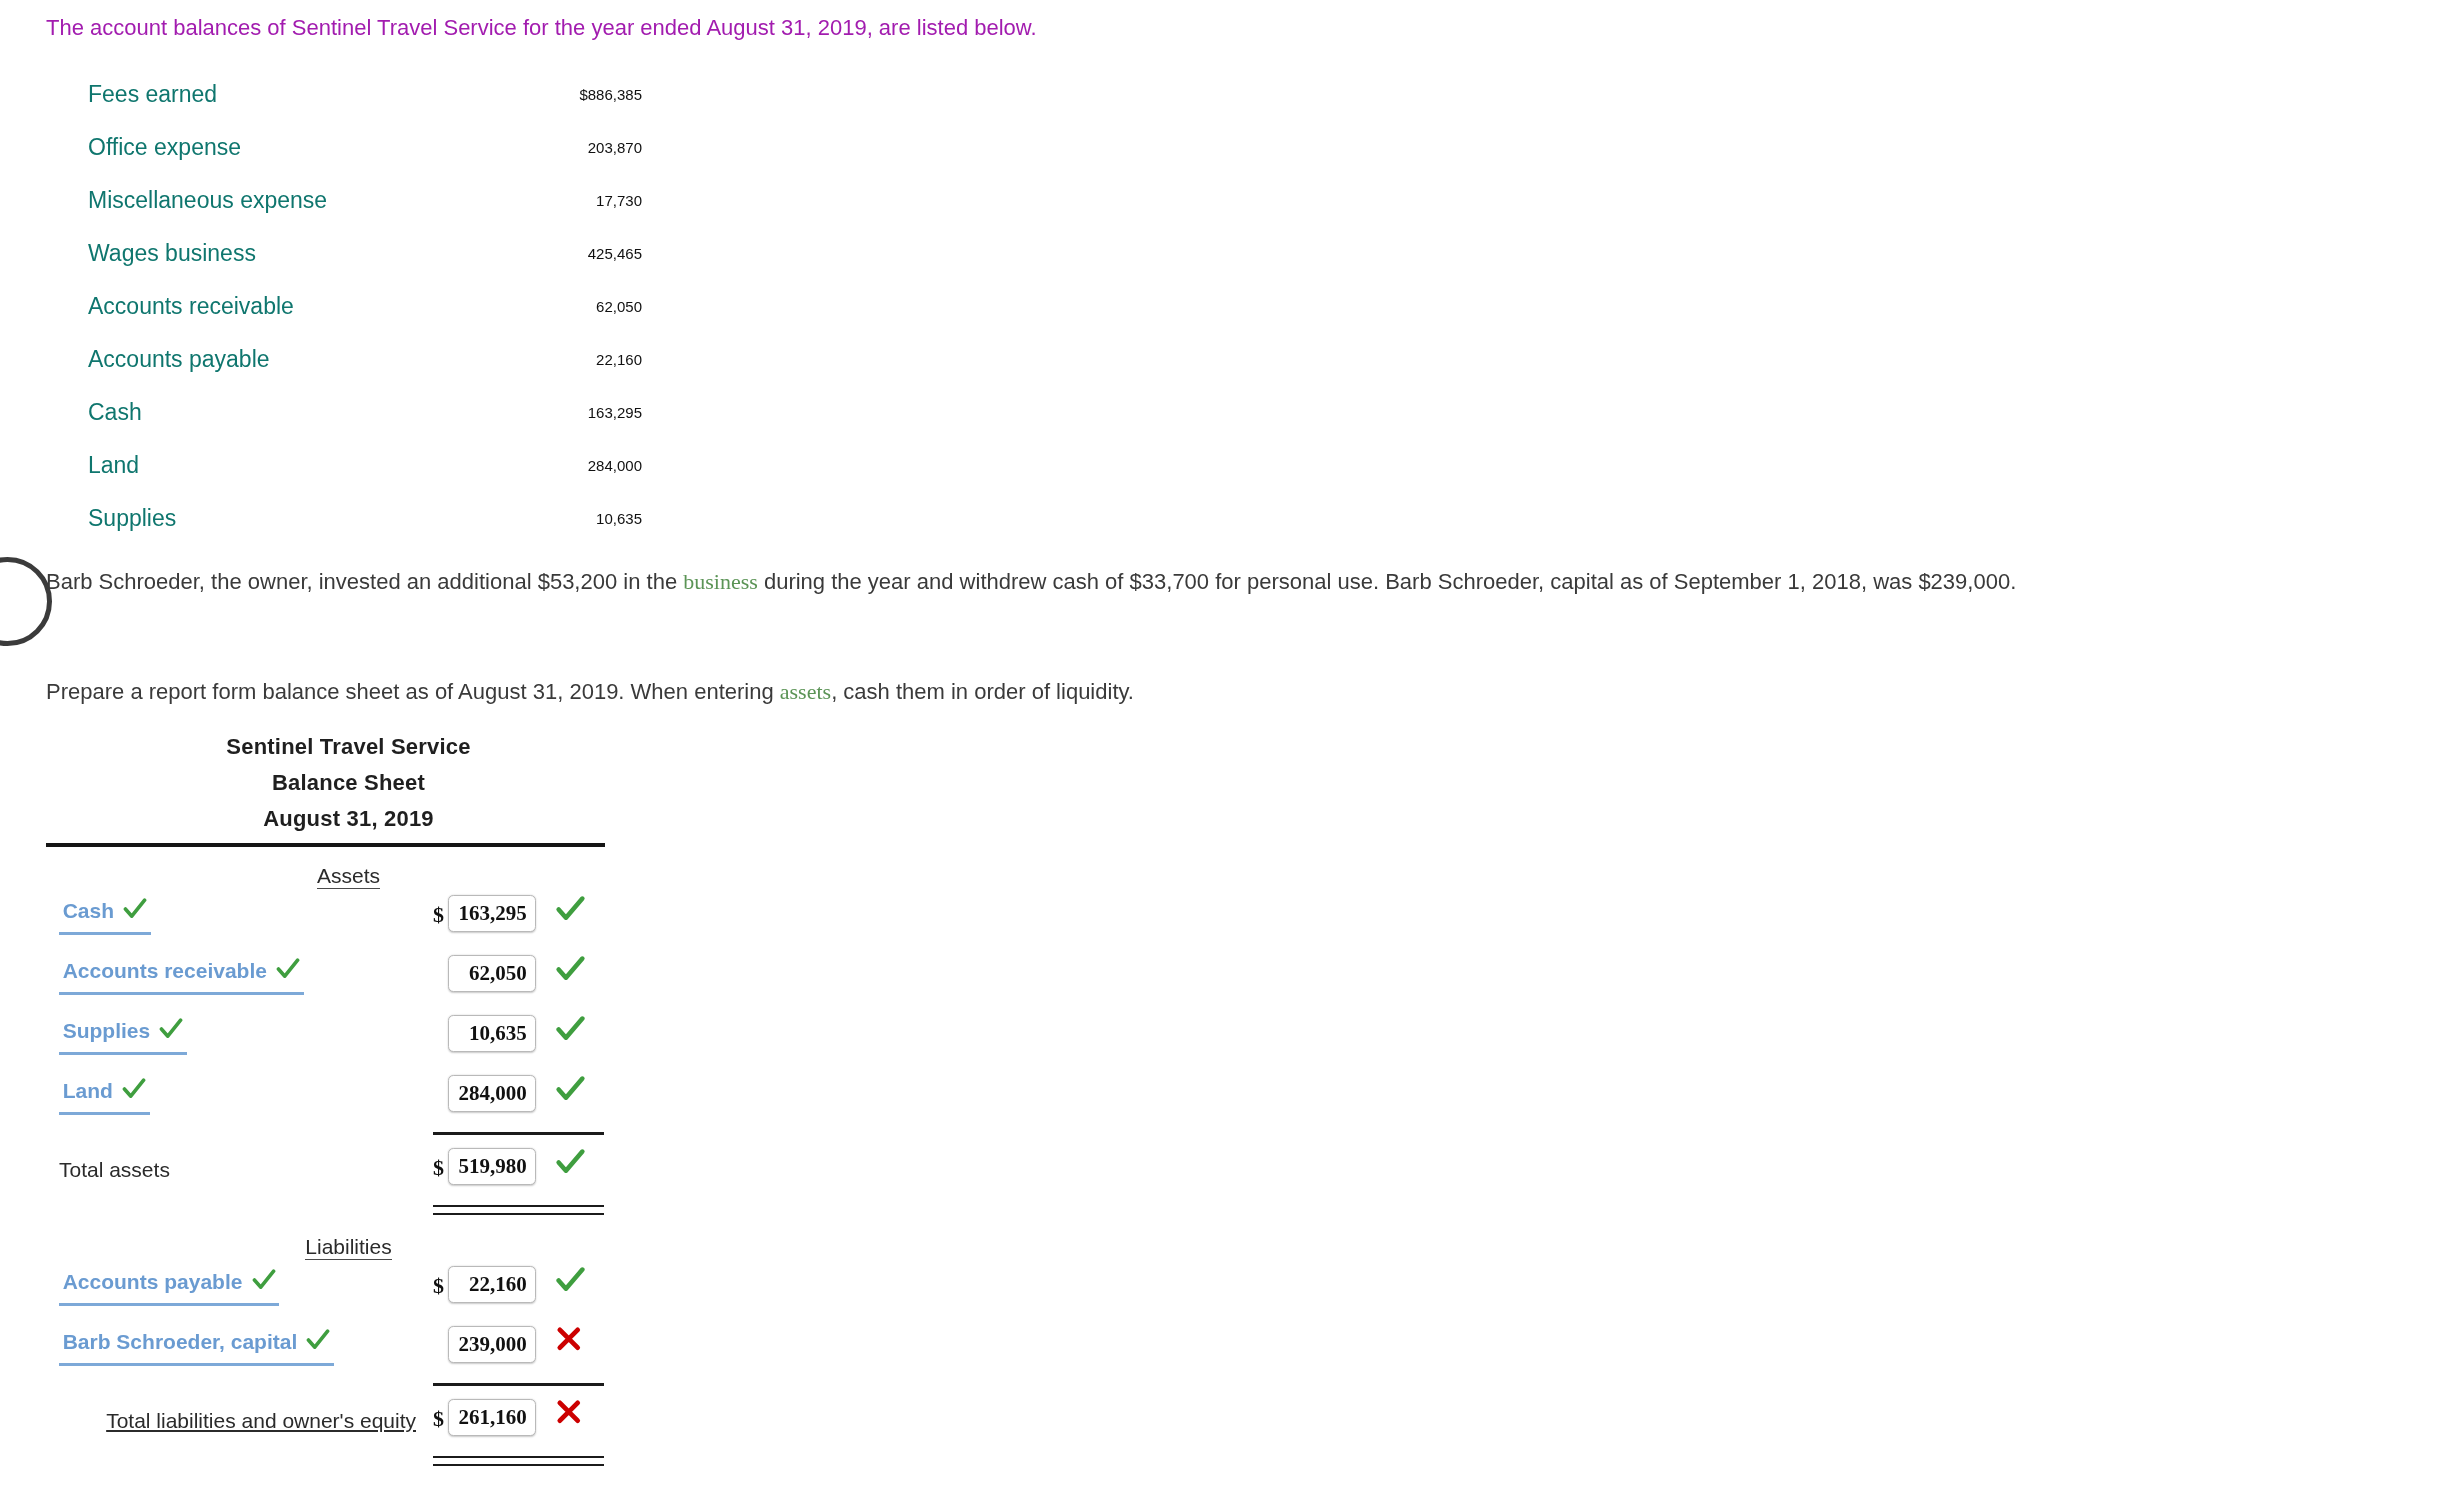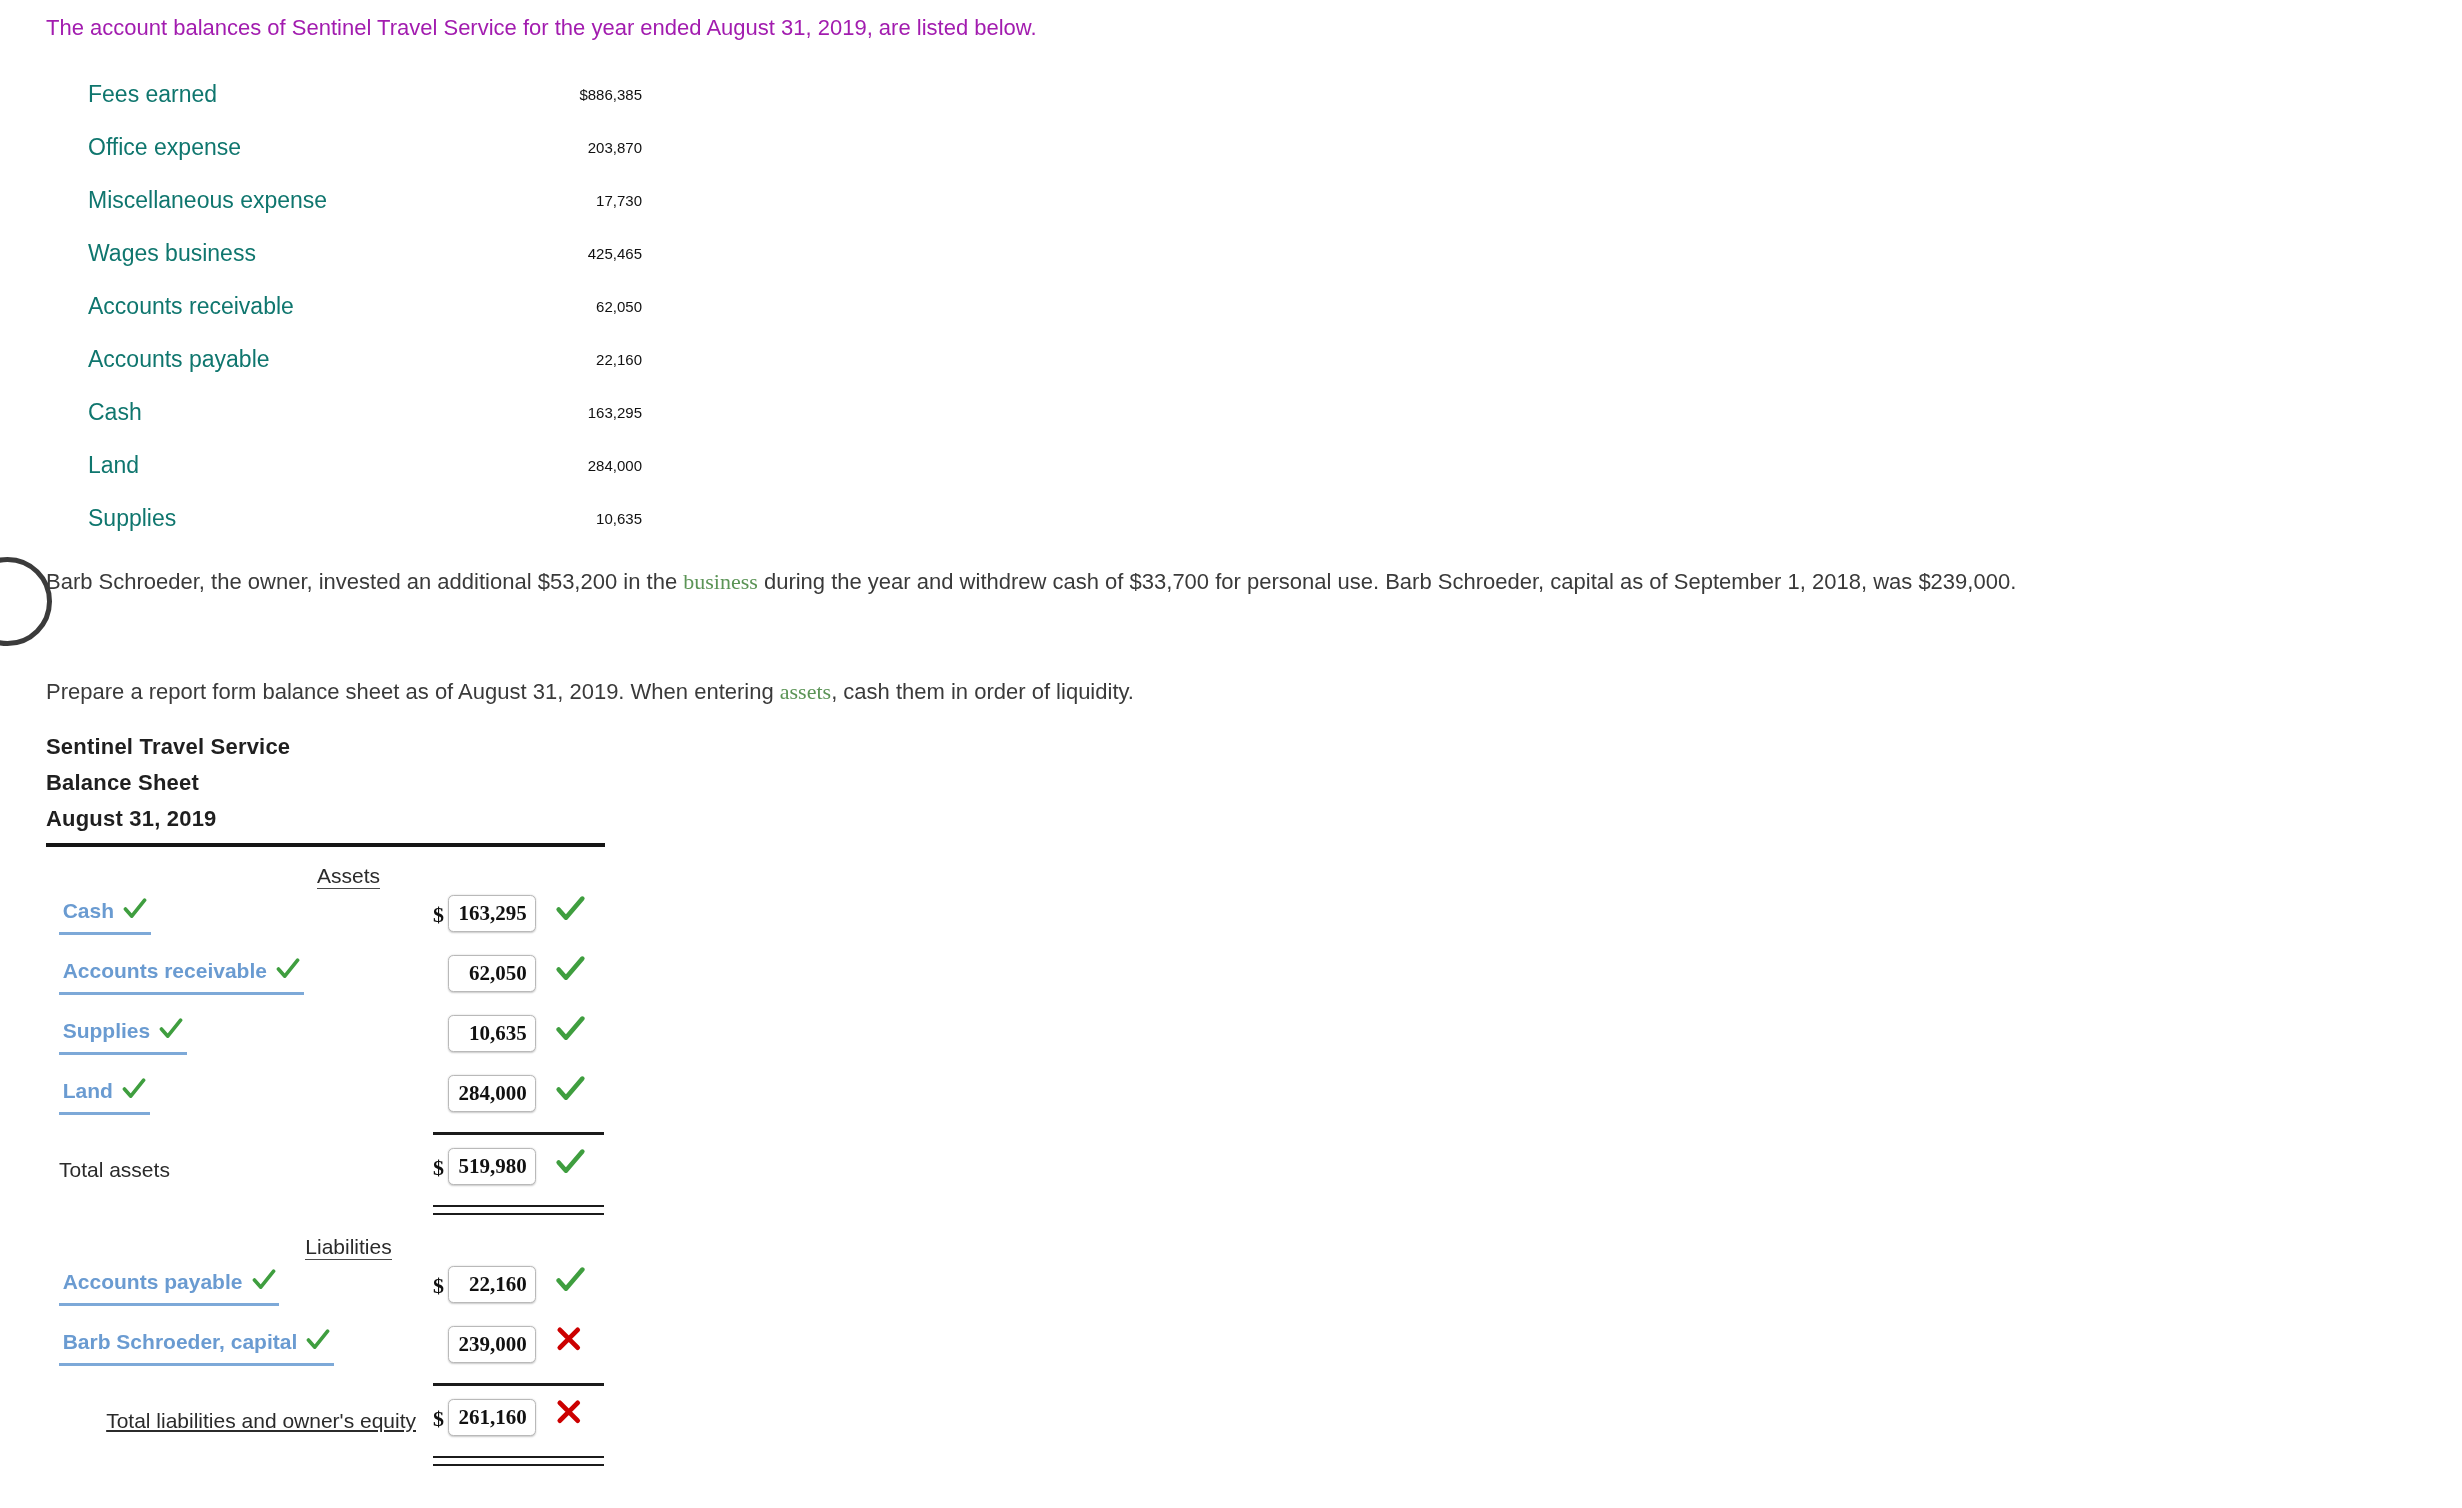--- a/index.html
+++ b/index.html
@@ -96,20 +96,21 @@
   }
 
   
   .bsheet {
     position: absolute;
     left: 0px;
     top: 729px;
     width: 697px;
   }
   .bs-title {
+    text-align: center;
     width: 605px;
     margin-left: 46px;
     font-size: 22px;
     font-weight: bold;
     color: #1f1f1f;
     line-height: 36px;
     letter-spacing: 0.2px;
   }
   .bs-rule-heavy {
     margin-left: 46px;

